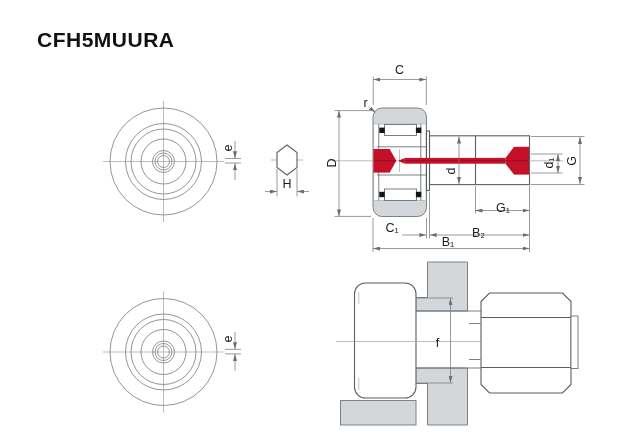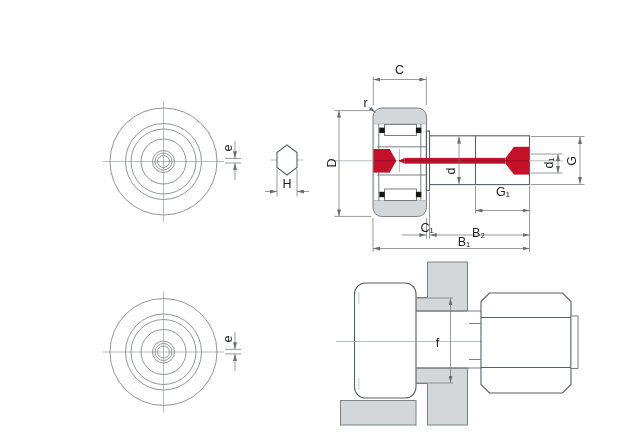--- a/index.html
+++ b/index.html
@@ -186,29 +186,30 @@
     <rect class="thin wht" x="571" y="316" width="7" height="52.5"></rect>
 
     <g>
       <line class="dim" x1="416" y1="298" x2="453" y2="298"></line>
       <line class="dim" x1="416" y1="383" x2="453" y2="383"></line>
       <line class="dim" x1="450.5" y1="298.3" x2="450.5" y2="382.7" marker-start="url(#ah)" marker-end="url(#ah)"></line>
     </g>
   </g>
 </svg>
 
+<span class="title">CFH5MUURA</span>
 
 <span class="lbl" style="left:399.5px;top:70px">C</span>
 <span class="lbl" style="left:365.5px;top:103px">r</span>
 <span class="lbl rot" style="left:331.5px;top:163px">D</span>
 <span class="lbl rot" style="left:450.5px;top:171px">d</span>
 <span class="lbl rot" style="left:549px;top:162.5px">d₁</span>
 <span class="lbl rot" style="left:571.5px;top:161px">G</span>
-<span class="lbl" style="left:503px;top:192px">G₁</span>
-<span class="lbl" style="left:427px;top:227.5px">C₁</span>
+<span class="lbl" style="left:503px;top:208px">G₁</span>
+<span class="lbl" style="left:392px;top:227.5px">C₁</span>
 <span class="lbl" style="left:478.5px;top:233px">B₂</span>
-<span class="lbl" style="left:464px;top:242px">B₁</span>
+<span class="lbl" style="left:448px;top:242px">B₁</span>
 <span class="lbl rot" style="left:227.5px;top:148px">e</span>
 <span class="lbl" style="left:287px;top:183.5px">H</span>
 <span class="lbl rot" style="left:227.5px;top:338.5px">e</span>
 <span class="lbl" style="left:437.5px;top:342.5px">f</span>
 
 </div>
 
 </body></html>

